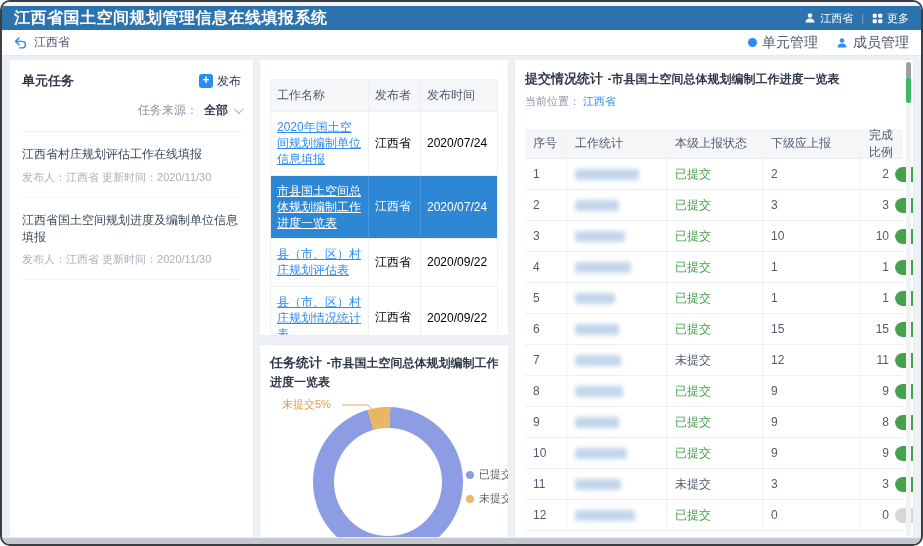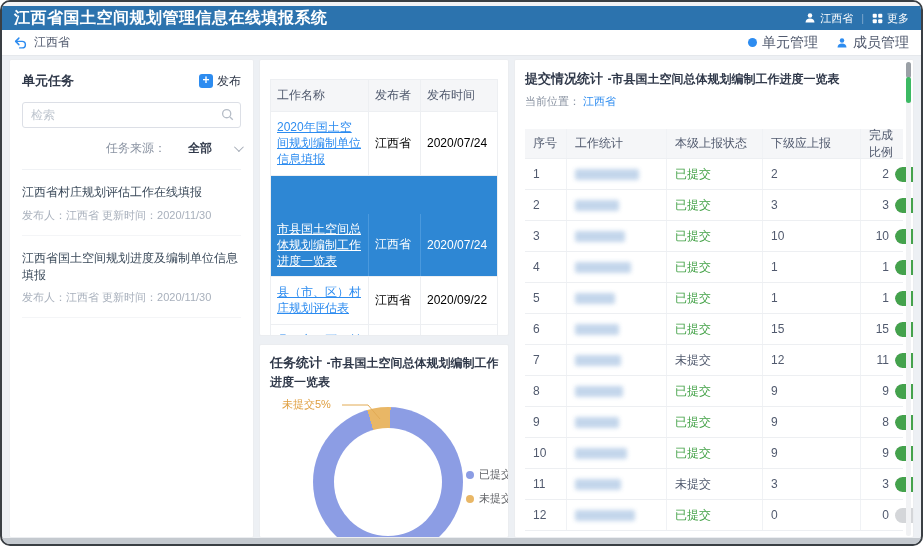--- a/index.html
+++ b/index.html
@@ -37,40 +37,40 @@
 
   
   .lp-head { display:flex; align-items:center; }
   .publish { margin-left:auto; display:flex; align-items:center; gap:4px; cursor:pointer; }
   .plus-box { width:14px; height:14px; background:#2D8CF0; color:#fff; border-radius:3px; font-size:12px; line-height:13px; text-align:center; font-weight:bold; }
   .publish-label { font-size:12px; color:#30394A; }
   .search-wrap { margin-top:12px; position:relative; }
   .search-input { width:100%; height:26px; border:1px solid #DCDFE6; border-radius:3px; padding:0 26px 0 8px; font-size:12px; color:#515A6E; background:#fff; font-family:inherit; }
   .search-input::placeholder { color:#BFC6CF; }
   .search-ico { position:absolute; right:7px; top:6px; }
-  .filter-row { margin-top:12px; display:flex; justify-content:flex-end; align-items:center; gap:22px; font-size:12px; padding-bottom:12px; border-bottom:1px solid #F0F2F5; }
+  .filter-row { margin-top:12px; display:flex; justify-content:flex-end; align-items:center; gap:6px; font-size:12px; padding-bottom:12px; border-bottom:1px solid #F0F2F5; }
   .filter-label { color:#8A93A2; }
   .filter-value { color:#30394A; font-weight:bold; cursor:pointer; }
   .chev { width:7px; height:7px; border-right:1.5px solid #A6ADB8; border-bottom:1.5px solid #A6ADB8; transform:rotate(45deg) translateY(-2px); display:inline-block; }
   .task-item { padding:14px 0 12px 0; border-bottom:1px solid #F4F5F7; cursor:pointer; }
   .task-title { font-size:12px; color:#3B4A5A; line-height:1.4; }
   .task-meta { margin-top:7px; font-size:11px; color:#A8B0BC; }
 
   
   .wtable { margin-top:9px; border:1px solid #EDEFF2; border-bottom:none; font-size:12px; }
   .wrow { display:flex; border-bottom:1px solid #EDEFF2; align-items:stretch; }
   .wrow.head { background:#F5F6F8; color:#515A6E; }
   .wcell { padding:7px 6px; border-right:1px solid #EDEFF2; display:flex; align-items:center; }
   .wcell:last-child { border-right:none; }
   .wc-name { flex:1; min-width:0; }
   .wc-pub { width:52px; flex:none; }
   .wc-date { width:76px; flex:none; }
   .wlink { color:#2D8CF0; text-decoration:underline; line-height:1.35; cursor:pointer; }
   .wrow.selected { background:#2E87D4; }
-  .wrow.selected .wcell { border-right-color:#4A99DD; color:#fff;margin-top:38px; }
+  .wrow.selected .wcell { border-right-color:#4A99DD; color:#fff; }
   .wrow.selected .wlink { color:#fff; }
 
   
   .chart-box { position:relative; width:250px; height:178px; margin-top:4px; }
   .donut { position:absolute; left:43px; top:12px; width:150px; height:150px; border-radius:50%;
            background:conic-gradient(from -16deg, #E9B766 0 18deg, #8C9DE4 18deg 360deg); }
   .donut::after { content:""; position:absolute; left:21px; top:21px; width:108px; height:108px; border-radius:50%; background:#fff; }
   .chart-lines { position:absolute; left:0; top:0; }
   .lbl { position:absolute; font-size:11px; }
   .lbl-un { left:12px; top:2px; color:#DF9E3E; }
@@ -163,27 +163,20 @@
   <div class="content">
 
     <div class="panel col-left">
       <div class="lp-head">
         <span class="panel-title">单元任务</span>
         <span class="publish">
           <span class="plus-box">+</span>
           <span class="publish-label">发布</span>
         </span>
       </div>
-      <div class="search-wrap">
-        <input class="search-input" placeholder="检索" style="">
-        <svg class="search-ico" width="13" height="13" viewBox="0 0 16 16" fill="none" stroke="#B6BDC7" stroke-width="1.6">
-            <circle cx="7" cy="7" r="5"></circle>
-            <path d="M11 11l3.5 3.5"></path>
-          </svg>
-      </div>
       <div class="filter-row">
         <span class="filter-label">任务来源：</span>
         <span class="filter-value">全部</span>
         <span class="chev"></span>
       </div>
 
         <div class="task-item">
           <div class="task-title">江西省村庄规划评估工作在线填报</div>
           <div class="task-meta">发布人：江西省  更新时间：2020/11/30</div>
         </div>

